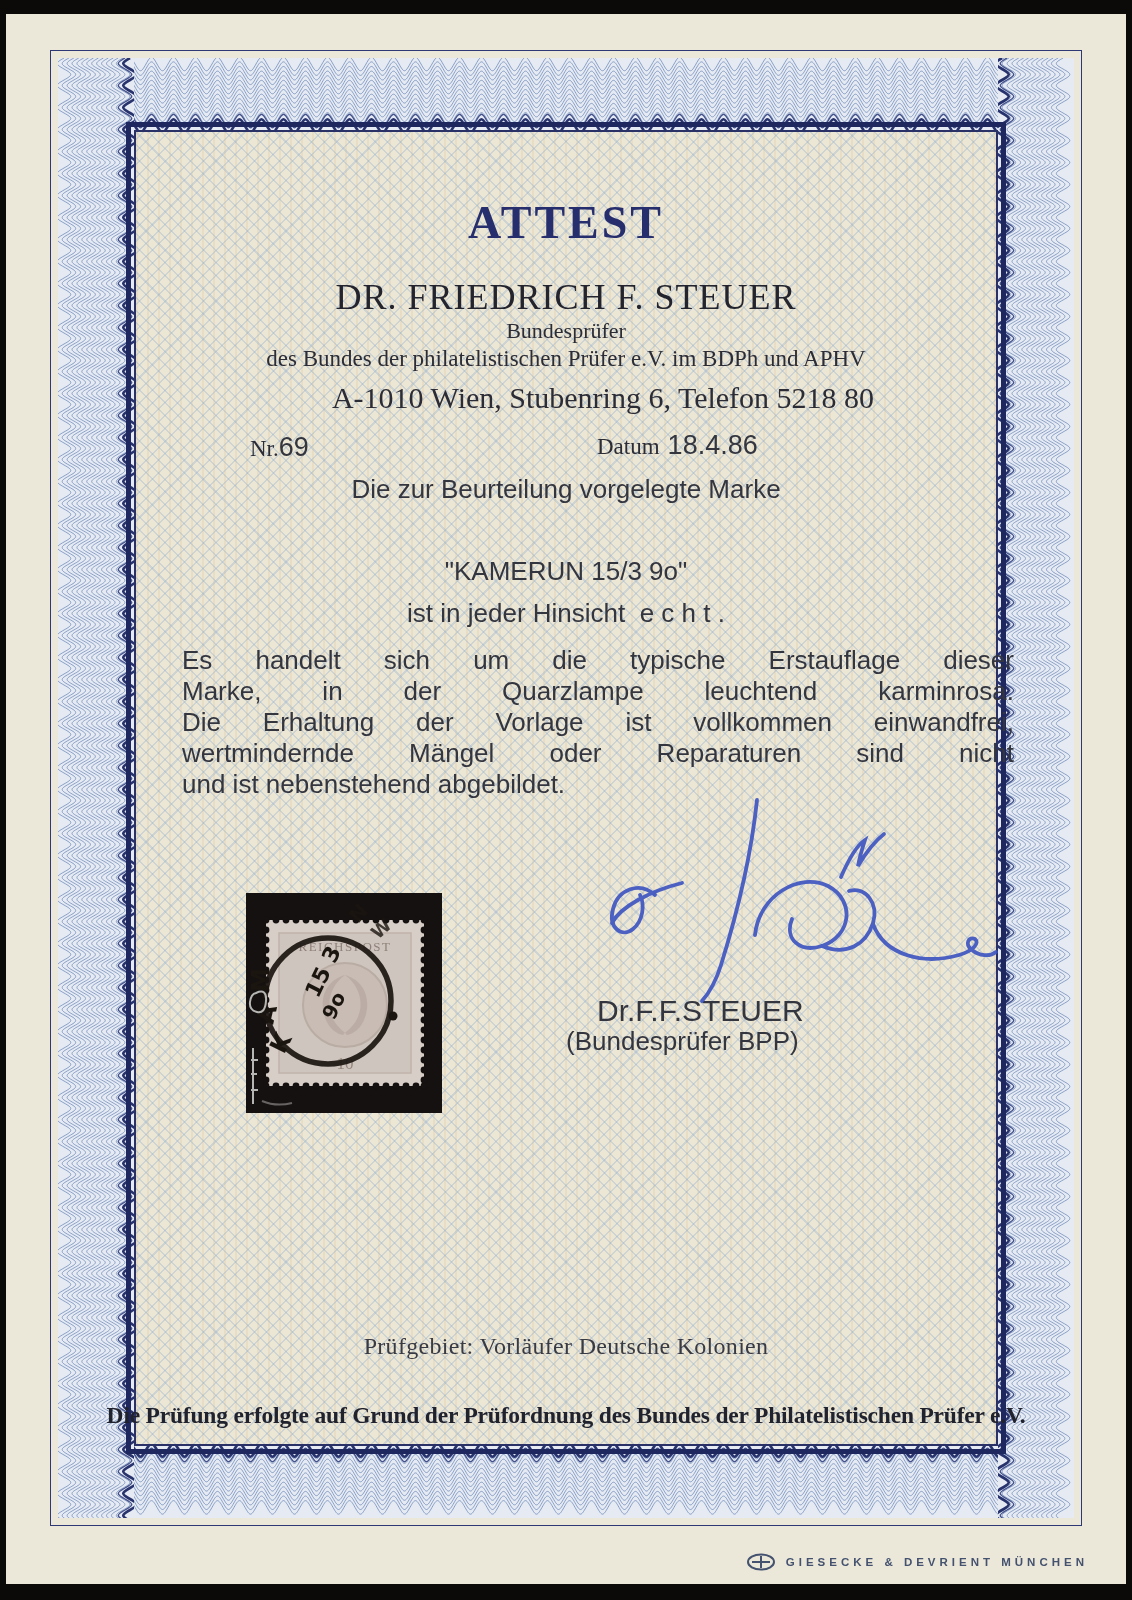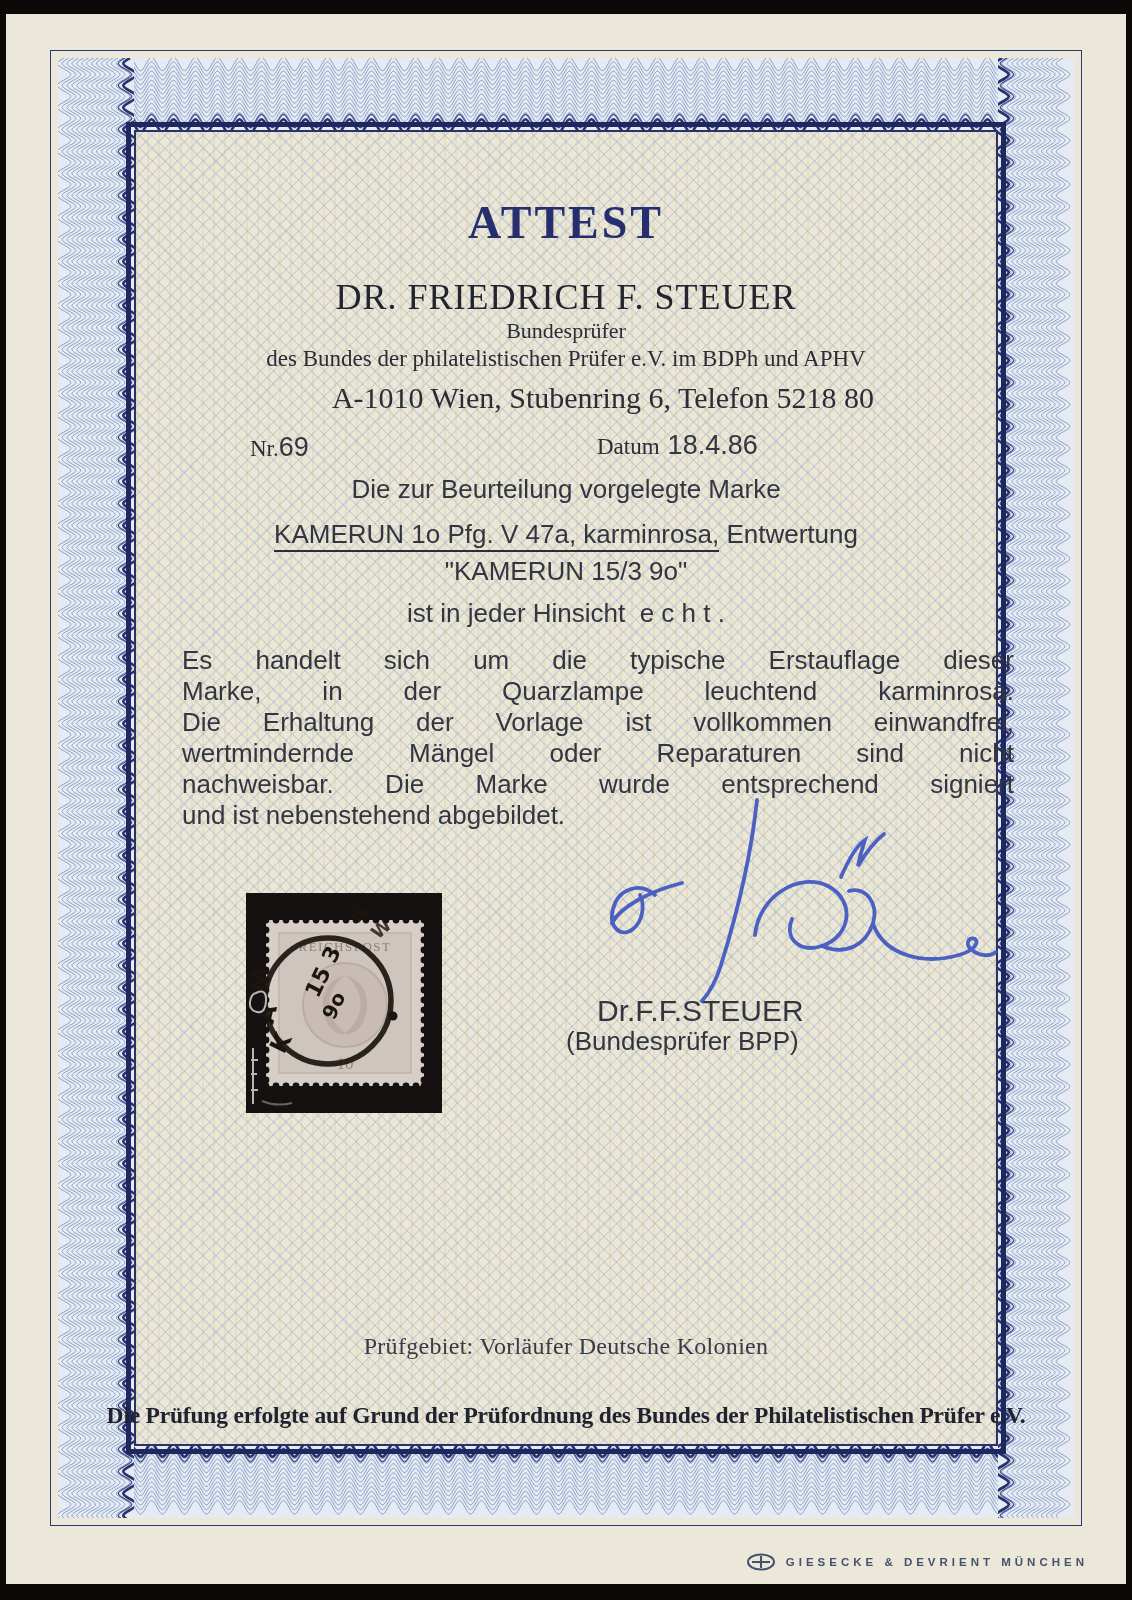--- a/index.html
+++ b/index.html
@@ -151,30 +151,28 @@
   <div class="abs center serif" id="address">A-1010 Wien, Stubenring 6, Telefon 5218 80</div>
 
   <div class="abs" id="nr-group">
     <span class="serif label-serif">Nr.</span><span class="mono value-mono">69</span>
   </div>
   <div class="abs" id="datum-group">
     <span class="serif label-serif">Datum</span>&nbsp;&nbsp;<span class="mono value-mono">18.4.86</span>
   </div>
 
   <div class="abs center mono mline pre" id="intro-line">Die zur Beurteilung vorgelegte Marke</div>
-  <div class="abs center mono mline pre" id="subject-line"><span class="ul">KAMERUN 1o Pfg. V 47a, karminrosa,</span><span> Entwertung</span></div>
   <div class="abs center mono mline pre" id="subject-line2">"KAMERUN 15/3 9o"</div>
   <div class="abs center mono mline pre" id="verdict-line">ist in jeder Hinsicht  e c h t .</div>
 
   <div class="abs mono" id="body-par">
     <div class="body-line">Es handelt sich um die typische Erstauflage dieser</div>
     <div class="body-line">Marke, in der Quarzlampe leuchtend karminrosa.</div>
     <div class="body-line">Die Erhaltung der Vorlage ist vollkommen einwandfrei,</div>
     <div class="body-line">wertmindernde Mängel oder Reparaturen sind nicht</div>
-    <div class="body-line">nachweisbar. Die Marke wurde entsprechend signiert</div>
     <div class="body-line last">und ist nebenstehend abgebildet.</div>
   </div>
 
   <svg class="abs" id="stamp-photo" width="196" height="220" viewBox="0 0 196 220">
     <rect x="0" y="0" width="196" height="220" fill="#151110"></rect>
     <g>
       <rect x="20" y="27" width="158" height="166" fill="#d8cec8"></rect>
 
       <g fill="#151110">
         <circle cx="20" cy="27" r="3.4"></circle>

